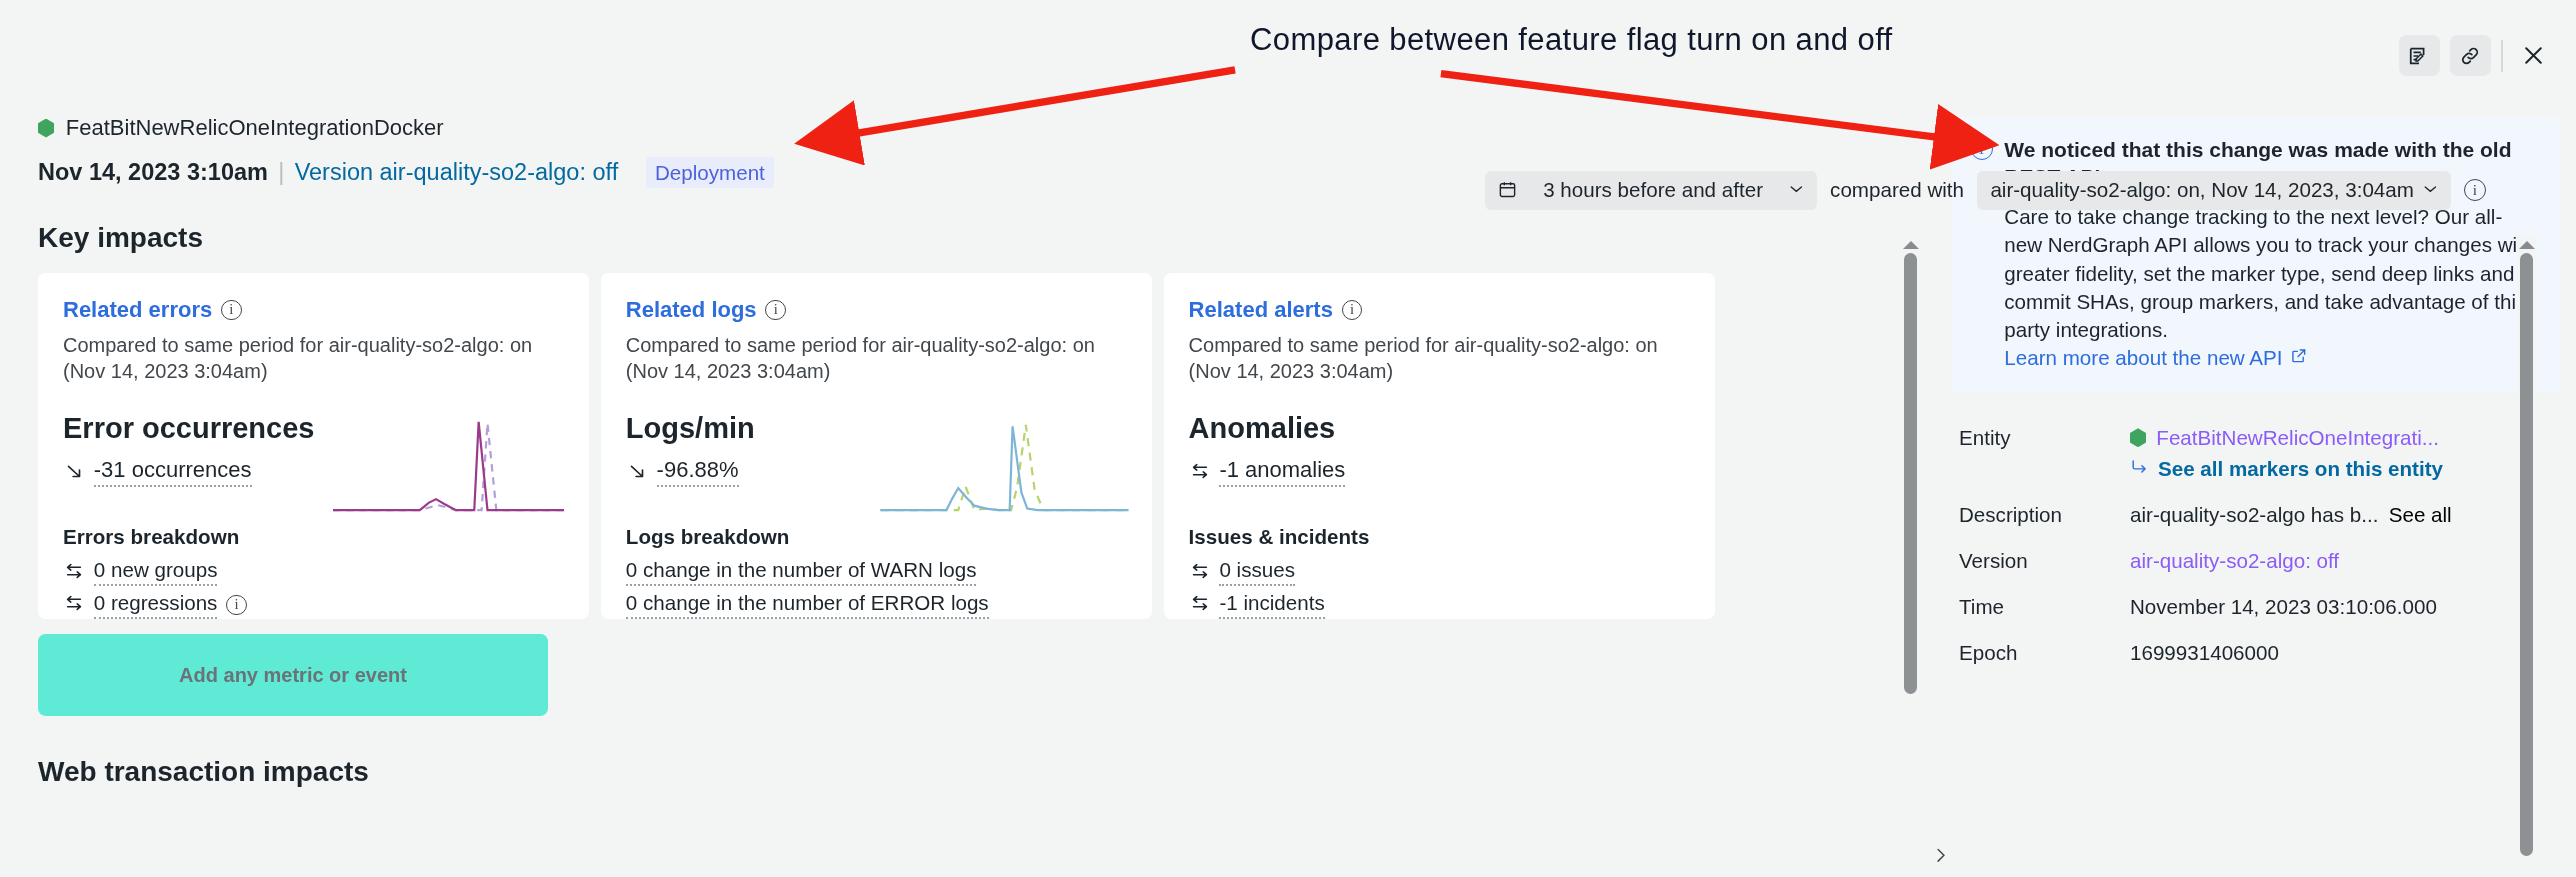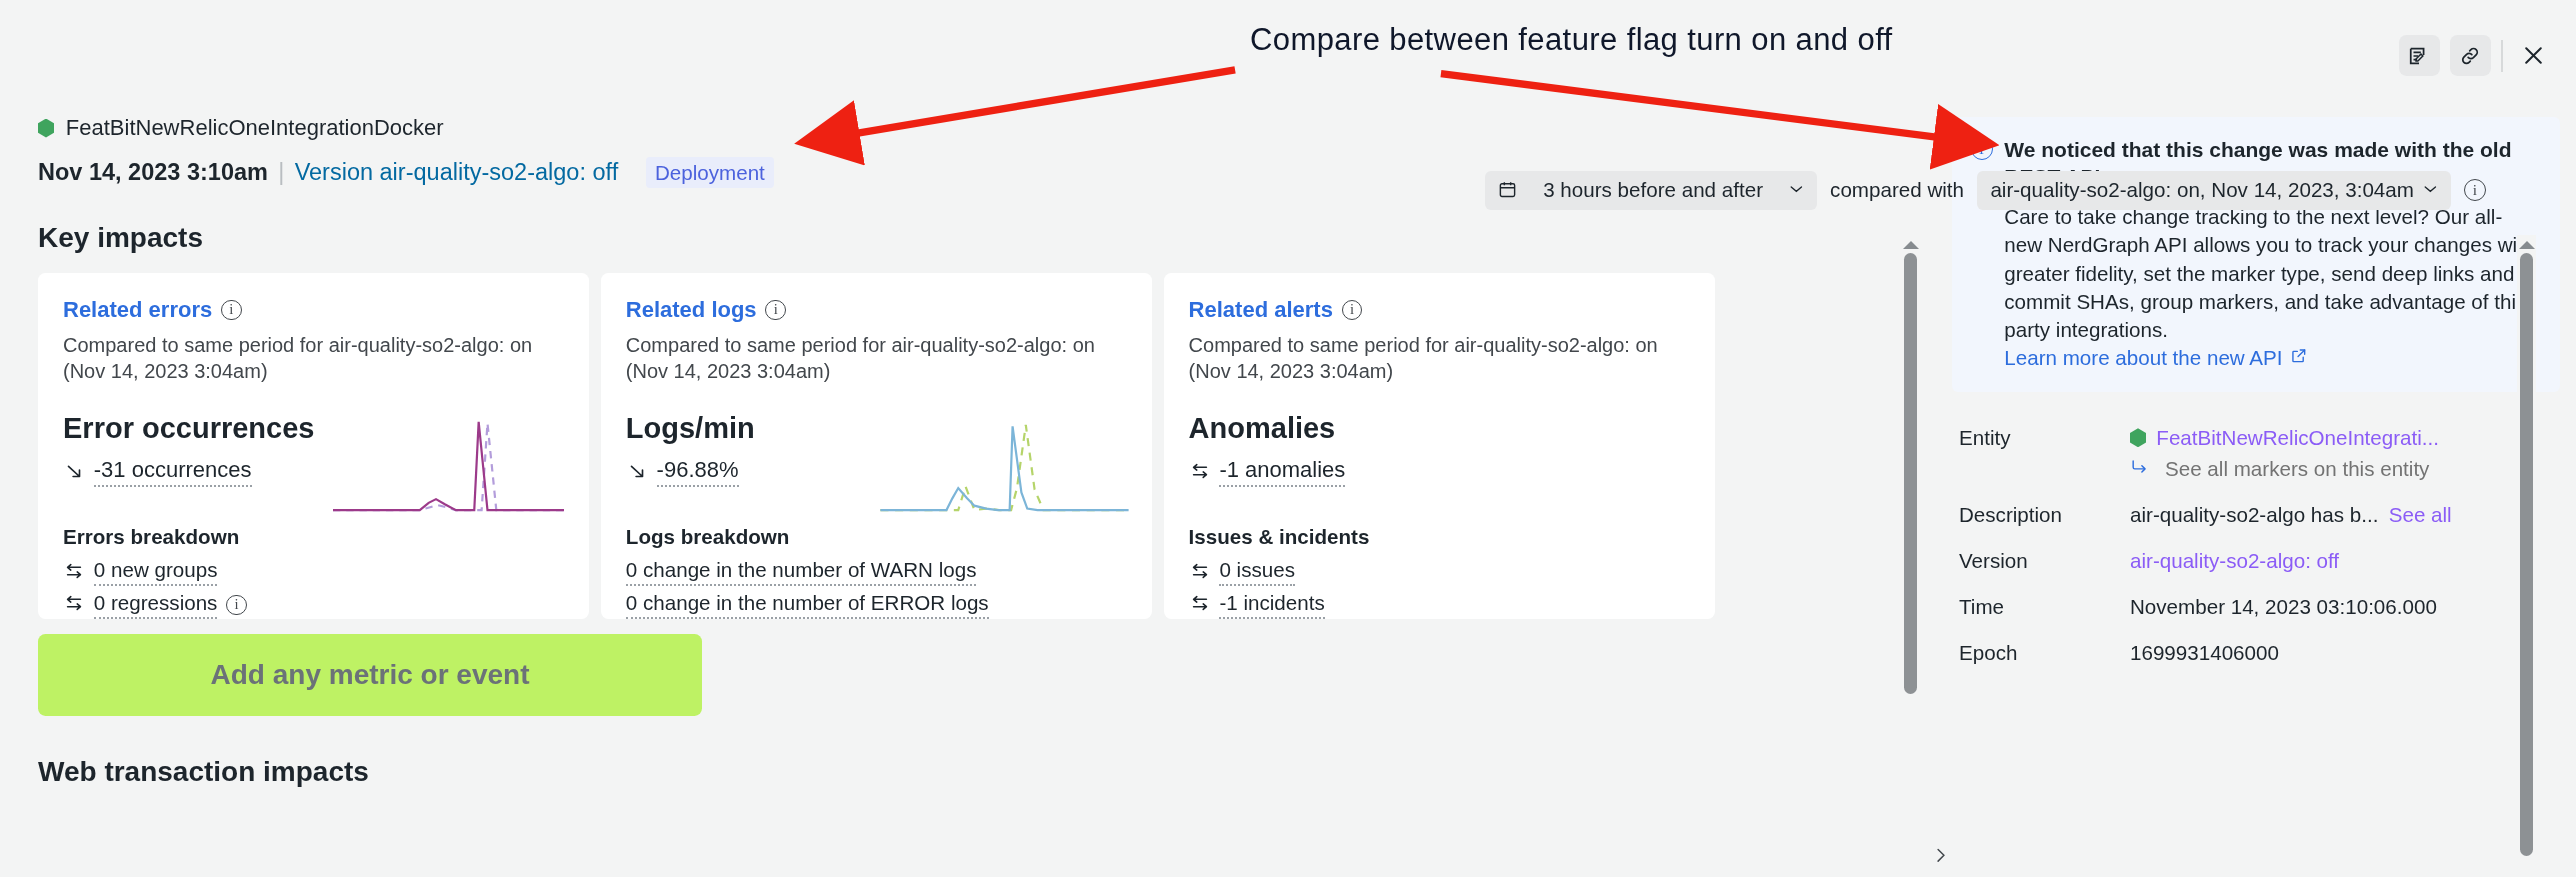--- a/index.html
+++ b/index.html
@@ -108,24 +108,24 @@
   }
   .breakdown-list { margin-top: 8.8px; display: flex; flex-direction: column; gap: 4.4px; }
   .breakdown-row { display: flex; align-items: center; gap: 8.8px; }
   .breakdown-row .txt {
     font-size: 20.6px; color: #1d252c;
     border-bottom: 2.2px dotted #9aa0a6; padding-bottom: 2.2px;
   }
   .breakdown-row .txt.noicon { margin-left: 0; }
 
   #add-metric-box {
-    margin: 14.7px 0 0 38px; width: 664px; height: 82px;
-    background: #bef264; border-radius: 7.4px;
+    margin: 14.7px 0 0 38px; width: 510px; height: 82px;
+    background: #5eead4; border-radius: 7.4px;
     display: flex; align-items: center; justify-content: center;
-    color: #6b7278; font-size: 28px; font-weight: bold; cursor: pointer;
+    color: #6b7278; font-size: 20px; font-weight: bold; cursor: pointer;
   }
   #web-transaction-title {
     margin: 40px 0 0 38px; font-size: 28px; font-weight: bold; color: #1d252c;
   }
 
   
   #right-pane {
     position: absolute; left: 1928px; top: 96px;
     width: 648px; height: 782px; overflow: hidden;
   }
@@ -149,25 +149,25 @@
   #change-details { margin: 34px 16px 0 31px; }
   #change-details-title { font-size: 28px; font-weight: bold; color: #1d252c; }
   .detail-row {
     display: flex; margin-top: 22px; align-items: flex-start;
   }
   .detail-label { width: 171px; flex: none; font-size: 20.6px; color: #1d252c; }
   .detail-value { font-size: 20.6px; color: #1d252c; flex: 1; }
   .detail-value.link { color: #8b5cf6; cursor: pointer; }
   .entity-link-row { display: flex; align-items: center; gap: 10.3px; }
   .see-markers {
-    margin-top: 7.4px; display: flex; align-items: center; gap: 16px;
-    color: #737373; font-size: 20.6px; cursor: pointer;
+    margin-top: 7.4px; display: flex; align-items: center; gap: 9px;
+    color: #0369a1; font-size: 20.6px; cursor: pointer; font-weight: bold;
   }
   .desc-line { display: flex; align-items: baseline; gap: 10.3px; }
-  .see-all { color: #8b5cf6; cursor: pointer; }
+  .see-all { color: #000000; cursor: pointer; }
 
   
   .scrollbar {
     position: absolute; width: 19px; background: #f3f4f4; z-index: 30;
   }
   .sb-arrow {
     width: 0; height: 0; margin: 5.9px auto 0 auto;
     border-left: 8px solid transparent; border-right: 8px solid transparent;
     border-bottom: 8.8px solid #868b8f;
   }

